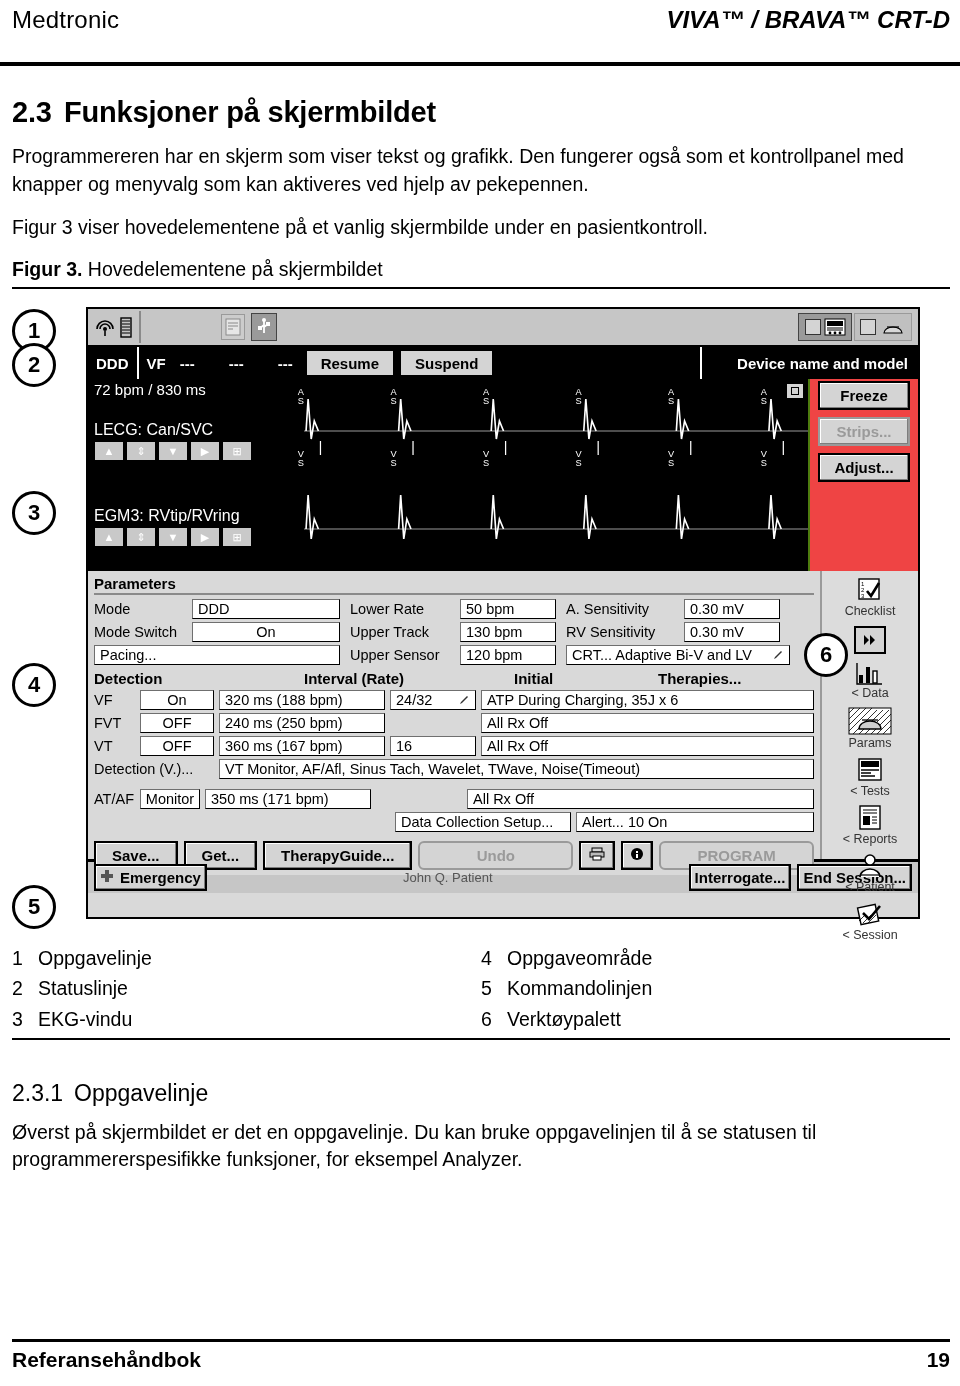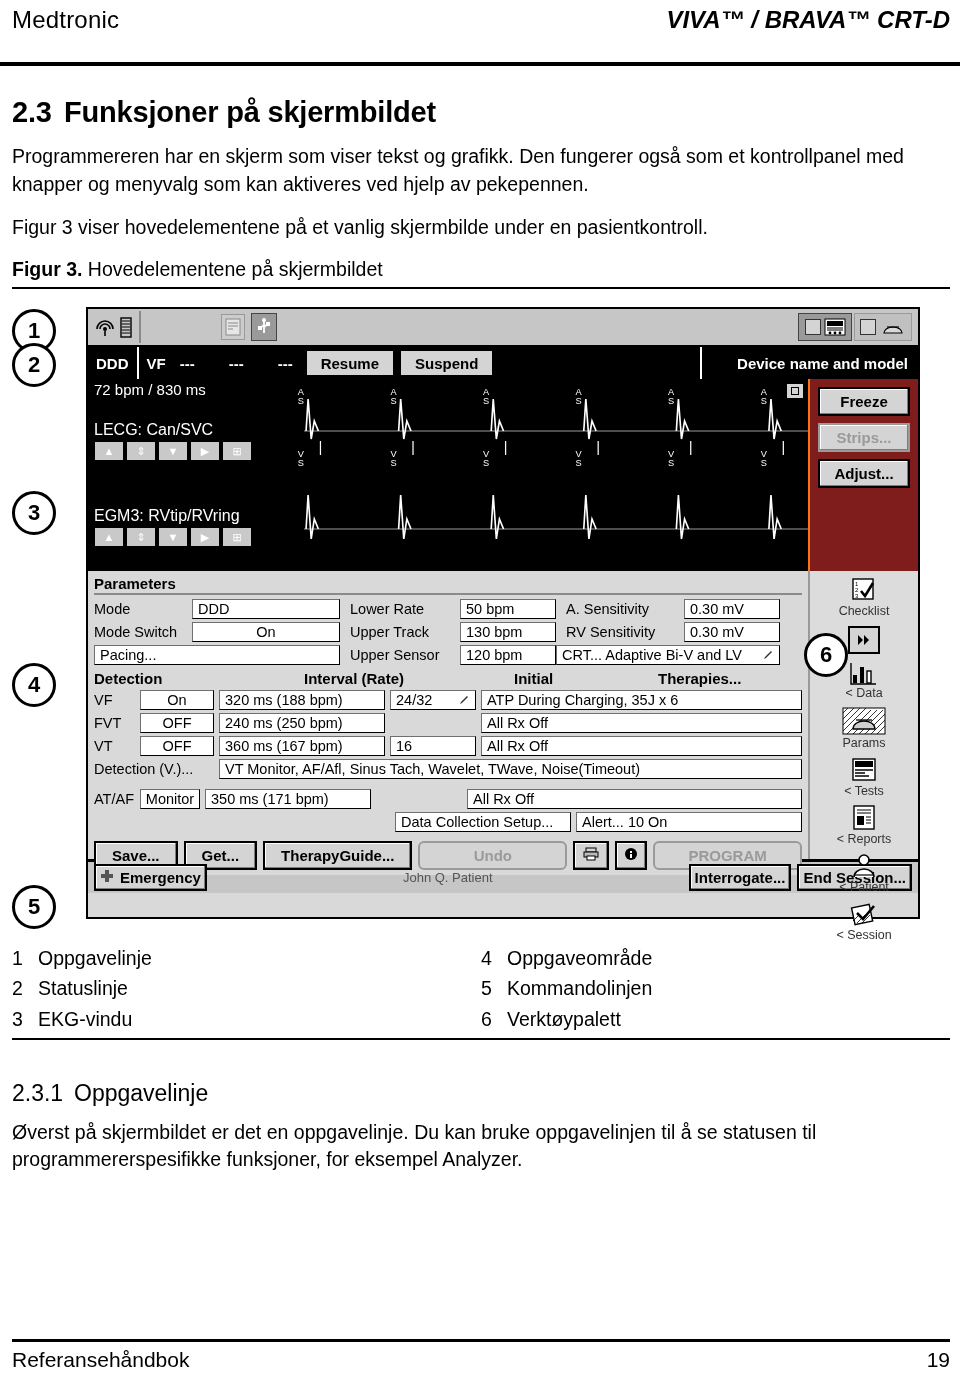--- a/index.html
+++ b/index.html
@@ -151,23 +151,23 @@
   .ecg-btnrow { position: absolute; display: flex; gap: 2px; }
   .ecgbtn {
     width: 28px; height: 18px;
     background: #c9c9c9;
     border: 1px solid #000;
     display: flex; align-items: center; justify-content: center;
     font-size: 11px; line-height: 1;
   }
   .ecg-right-col {
     width: 110px;
-    background: #7f1d1d;
-    border-left: 2px solid #f97316;
-    padding: 8px 8px 0 8px;
+    background: #ef4444;
+    border-left: 2px solid #4d7c0f;
+    padding: 2px 8px 0 8px;
     box-sizing: border-box;
   }
   .scrnbtn {
     display: block; width: 100%;
     background: #d4d4d4;
     border: 2px solid #000;
     box-shadow: inset -1px -1px 0 #7d7d7d, inset 1px 1px 0 #ffffff;
     font-family: "Liberation Sans", sans-serif;
     font-size: 15px; font-weight: bold;
     padding: 4px 0; margin-bottom: 7px;
@@ -186,21 +186,21 @@
   
   .mid { display: flex; height: 288px; }
   .workarea {
     flex: 1;
     background: #d9d9d9;
     padding: 4px 6px 0 6px;
     box-sizing: border-box;
     font-size: 14.5px;
   }
   .palette {
-    width: 110px;
+    width: 98px;
     background: #dcdcdc;
     border-left: 2px solid #9a9a9a;
     box-sizing: border-box;
     padding-top: 6px;
     display: flex; flex-direction: column; 
   }
   .pal-item {
     display: flex; flex-direction: column; align-items: center;
     margin-bottom: 7px;
     position: relative;
@@ -298,21 +298,21 @@
   }
   .legend-col { width: 50%; display: flex; flex-direction: column; }
   .legend-row { display: flex; }
   .legend-row .n { width: 26px; }
 
   .footer {
     position: absolute;
     bottom: 14px; left: 12px; right: 10px;
   }
   .footer-rule { height: 3px; background: #000; margin-bottom: 6px; }
-  .footer-line { display: flex; justify-content: space-between; font-size: 21px; }
+  .footer-line { display: flex; justify-content: space-between; font-size: 21px; font-weight: bold; }
 </style>
 </head>
 <body>
 
 <div class="page-header">
   <div class="left">Medtronic</div>
   <div class="right">VIVA™ / BRAVA™ CRT-D</div>
 </div>
 <div class="header-rule"></div>
 
@@ -506,21 +506,21 @@
               <div class="lbl" style="width:110px;padding-left:10px">Upper Track</div>
               <div class="fld" style="width:96px">130 bpm</div>
               <div class="lbl" style="width:118px;padding-left:10px">RV Sensitivity</div>
               <div class="fld" style="width:96px">0.30 mV</div>
             </div>
 
             <div class="prow">
               <div class="fld" style="width:246px">Pacing...</div>
               <div class="lbl" style="width:110px;padding-left:10px">Upper Sensor</div>
               <div class="fld" style="width:96px">120 bpm</div>
-              <div class="fld gap" style="width:224px;">
+              <div class="fld gap" style="width:224px;margin-left:10px">
                 <span>CRT... Adaptive Bi-V and LV</span>
                 <span>
                   <svg width="11" height="11" viewBox="0 0 11 11">
                       <path d="M1 10l2-1 6-6-1-1-6 6z" fill="#333"></path>
                     </svg>
                 </span>
               </div>
             </div>
           </div>
 

